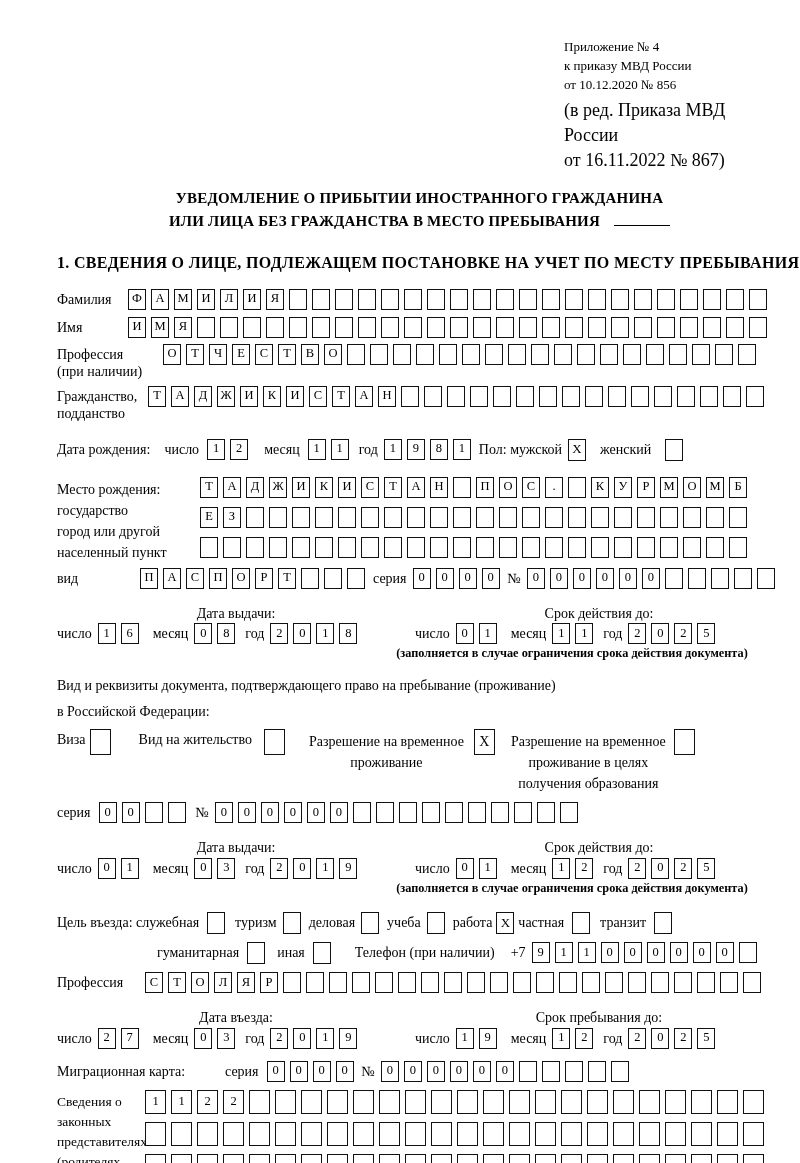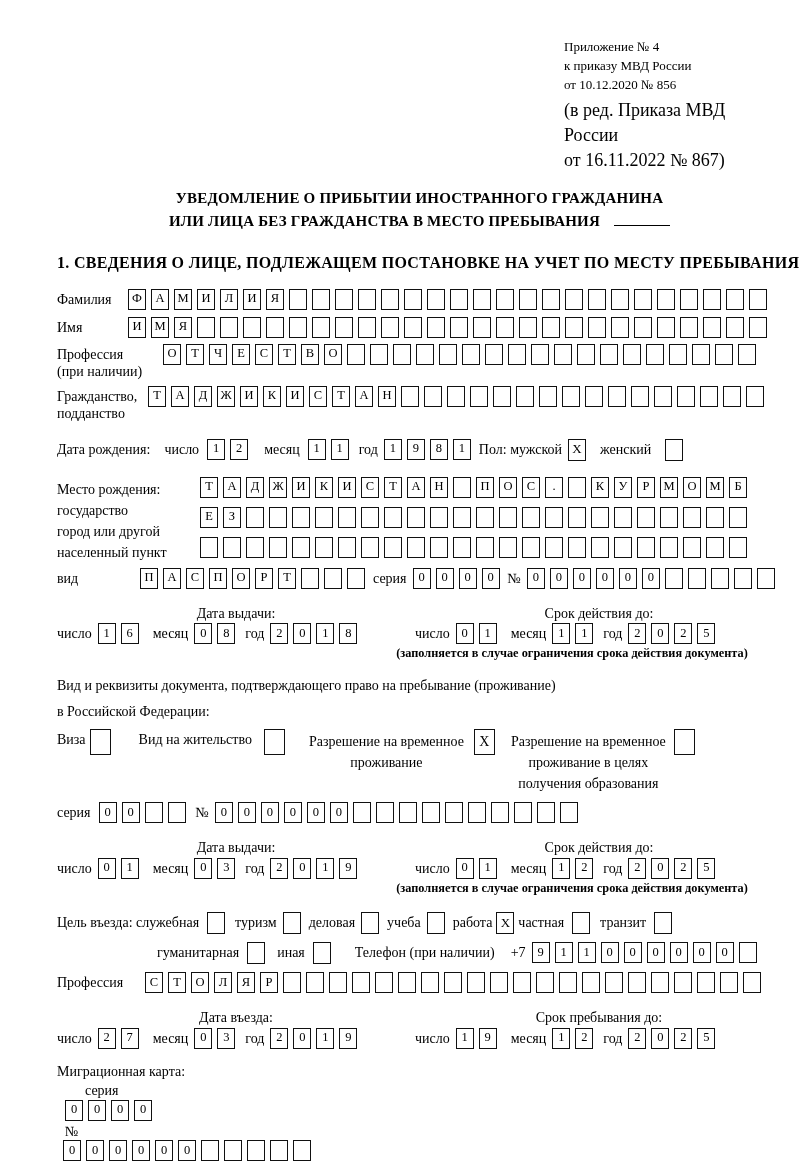--- a/index.html
+++ b/index.html
@@ -32,21 +32,21 @@
   .lw83{width:83px;} .lw140{width:140px;} .lwprof{width:88px;}
   .stack .cg+.cg{margin-top:9px;}
   .stackw .cg+.cg{margin-top:8px;}
   .mlab{display:block;}
 
   .ml4{margin-left:4px;} .ml6{margin-left:6px;} .ml8{margin-left:8px;} .ml10{margin-left:10px;}
   .ml12{margin-left:12px;} .ml14{margin-left:14px;} .ml16{margin-left:16px;}
   .ml24{margin-left:24px;} .ml28{margin-left:28px;}
 
   .mt1{margin-top:1px;} .mt4{margin-top:4px;} .mt5{margin-top:5px;}
-  .mt6{margin-top:6px;} .mt8{margin-top:8px;} .mt10{margin-top:16px;} .mt12{margin-top:12px;flex-direction:column;} .mt16{margin-top:16px;}
+  .mt6{margin-top:6px;} .mt8{margin-top:8px;} .mt10{margin-top:16px;} .mt12{margin-top:12px;} .mt16{margin-top:16px;}
 
   .doc-hdr{text-align:center;font-weight:bold;font-size:13.8px;margin-top:10px;}
   .dh-l{width:358px;text-align:center;} .dh-r{width:368px;text-align:center;}
   .dcol{display:flex;width:358px;} .dcolr{display:flex;}
   .note{margin-left:300px;width:430px;text-align:center;font-size:12.3px;margin-top:2px;font-weight:bold;}
   .resdoc{margin-top:12px;line-height:1.85;}
   .permit-col{display:flex;flex-direction:column;align-items:center;text-align:center;line-height:1.5;padding-top:2px;}
 </style>
 </head>
 <body>

